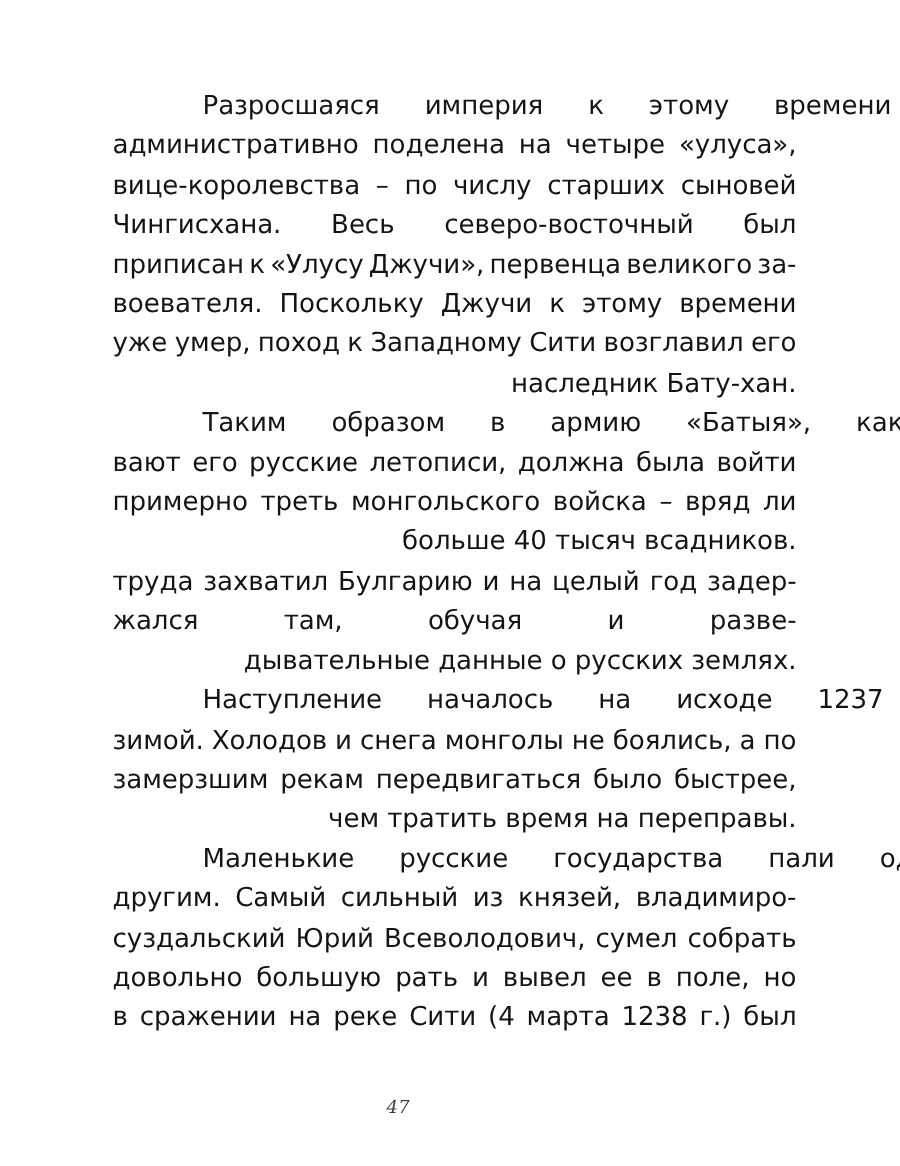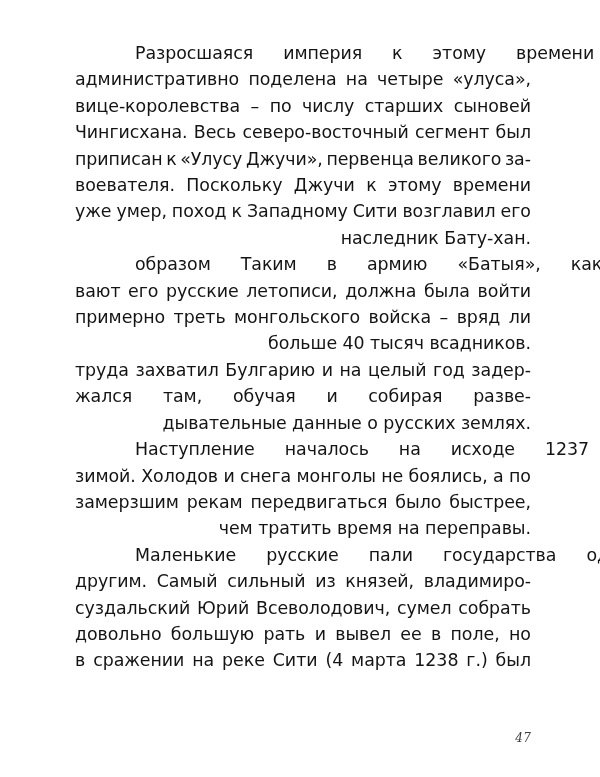--- a/index.html
+++ b/index.html
@@ -21,21 +21,21 @@
     left: 0;
     top: 0;
     width: 600px;
     height: 777px;
     background: #ffffff;
   }
 
   #text-block {
     position: absolute;
     left: 75px;
-    top: 40px;
+    top: 58px;
     width: 456px;
   }
 
   .para {
     margin: 0;
     text-align: justify;
     text-justify: inter-word;
     text-indent: 30px;
     font-size: 17.4px;
     line-height: 26.4px;
@@ -72,21 +72,21 @@
   }
   .para .ln.j > span {
     flex: none;
   }
 
   #page-number {
     position: absolute;
     left: 0;
     top: 731px;
     width: 531px;
-    text-align: right;
+    text-align: center;
     font-family: "DejaVu Serif", serif;
     font-style: italic;
     font-size: 12px;
     color: #3d3d3d;
     letter-spacing: 0.2px;
   }
 </style>
 </head>
 <body>
 
@@ -115,21 +115,20 @@
           <span>–</span>
           <span>по</span>
           <span>числу</span>
           <span>старших</span>
           <span>сыновей</span>
         </span>
       <span class="ln j">
           <span>Чингисхана.</span>
           <span>Весь</span>
           <span>северо-восточный</span>
-          <span>сегмент</span>
           <span>был</span>
         </span>
       <span class="ln j">
           <span>приписан</span>
           <span>к</span>
           <span>«Улусу</span>
           <span>Джучи»,</span>
           <span>первенца</span>
           <span>великого</span>
           <span>за-</span>
@@ -150,22 +149,22 @@
           <span>Западному</span>
           <span>Сити</span>
           <span>возглавил</span>
           <span>его</span>
         </span>
       <span class="ln last">наследник Бату-хан.</span>
     </p>
 
     <p class="para">
       <span class="ln j first">
+          <span>Таким</span>
           <span>образом</span>
-          <span>Таким</span>
           <span>в</span>
           <span>армию</span>
           <span>«Батыя»,</span>
           <span>как</span>
         </span>
       <span class="ln j">
           <span>вают</span>
           <span>его</span>
           <span>русские</span>
           <span>летописи,</span>
@@ -194,21 +193,20 @@
           <span>на</span>
           <span>целый</span>
           <span>год</span>
           <span>задер-</span>
         </span>
       <span class="ln j">
           <span>жался</span>
           <span>там,</span>
           <span>обучая</span>
           <span>и</span>
-          <span>собирая</span>
           <span>разве-</span>
         </span>
       <span class="ln last">дывательные данные о русских землях.</span>
     </p>
 
     <p class="para">
       <span class="ln j first">
           <span>Наступление</span>
           <span>началось</span>
           <span>на</span>
@@ -234,22 +232,22 @@
           <span>было</span>
           <span>быстрее,</span>
         </span>
       <span class="ln last">чем тратить время на переправы.</span>
     </p>
 
     <p class="para">
       <span class="ln j first">
           <span>Маленькие</span>
           <span>русские</span>
+          <span>государства</span>
           <span>пали</span>
-          <span>государства</span>
           <span>одно</span>
         </span>
       <span class="ln j">
           <span>другим.</span>
           <span>Самый</span>
           <span>сильный</span>
           <span>из</span>
           <span>князей,</span>
           <span>владимиро-</span>
         </span>

